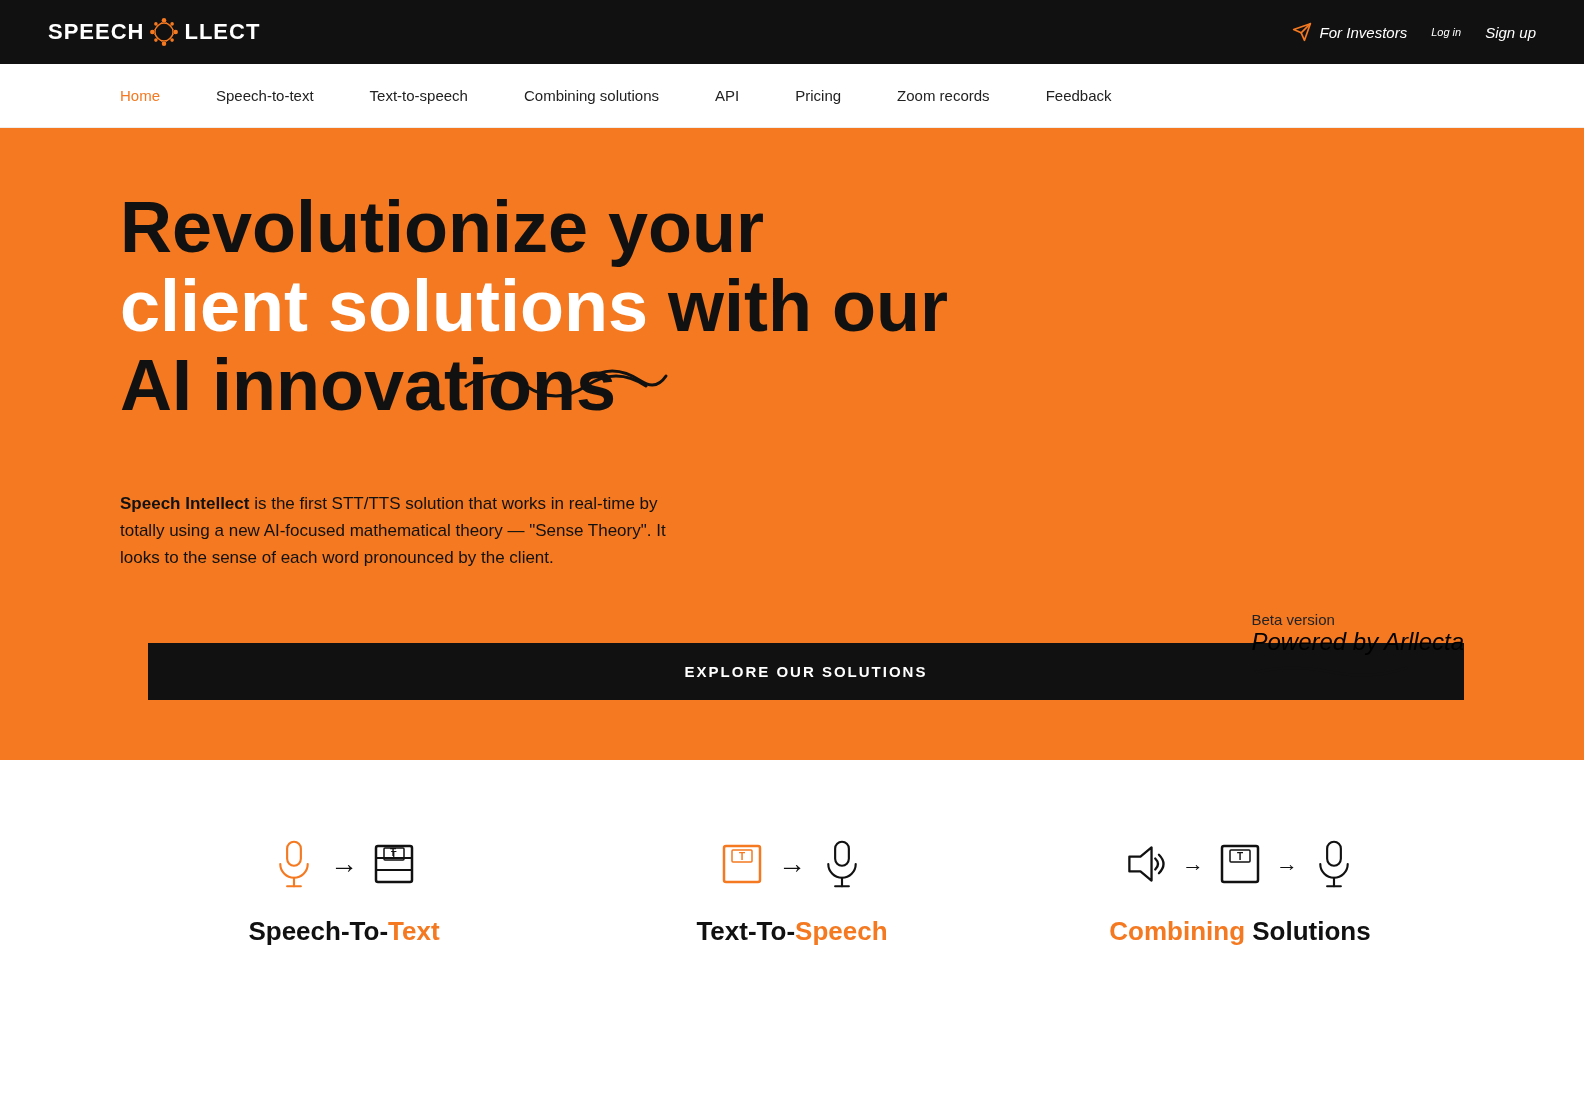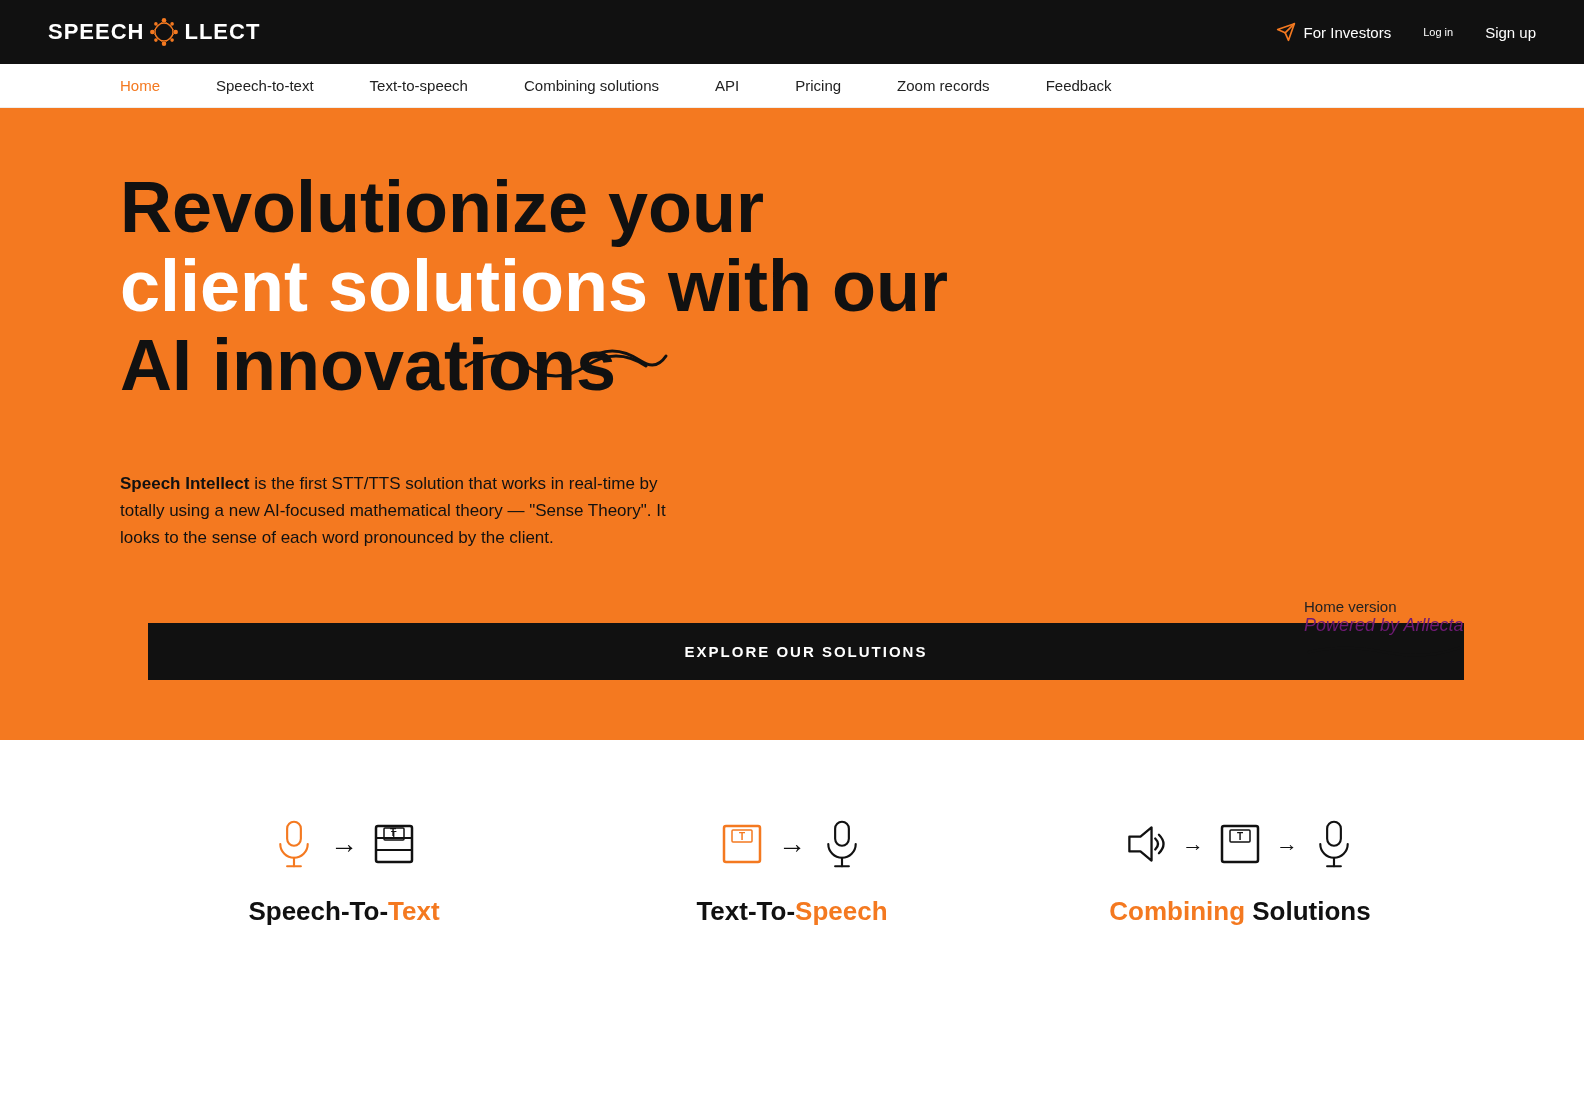--- a/index.html
+++ b/index.html
@@ -27,21 +27,22 @@
       color: #fff;
     }
     .logo-icon {
       width: 36px;
       height: 36px;
       margin: 0 2px;
     }
     .top-nav-right {
       display: flex;
       align-items: center;
-      gap: 32px;
+      gap: 24px;
+      font-style: italic;
     }
     .for-investors {
       display: flex;
       align-items: center;
       gap: 8px;
       font-size: 15px;
       color: #fff;
       cursor: pointer;
     }
     .nav-auth {
@@ -53,21 +54,21 @@
       background: transparent;
       border: none;
       color: #fff;
       font-size: 15px;
       cursor: pointer;
     }
 
     
     .main-nav {
       background: #fff;
-      height: 44px;
+      height: 64px;
       display: flex;
       align-items: center;
       padding: 0 120px;
       gap: 0;
       border-bottom: 1px solid #eee;
     }
     .main-nav-item {
       font-size: 15px;
       color: #222;
       padding: 0 28px;
@@ -133,22 +134,22 @@
       position: absolute;
       right: 120px;
       bottom: 80px;
       text-align: left;
     }
     .beta-label {
       font-size: 15px;
       color: #222;
     }
     .powered-by {
-      font-size: 18px;
-      color: #701a75;
+      font-size: 24px;
+      color: #000000;
       font-style: italic;
       font-weight: 400;
     }
     .powered-squiggle {
       width: 160px;
       height: 20px;
       display: block;
       margin-top: 4px;
     }
 
@@ -253,21 +254,21 @@
         <path d="M130 25 Q155 5 185 25 Q200 35 210 20" stroke="#111" stroke-width="3" fill="none" stroke-linecap="round"></path>
       </svg>
     </span>
   </h1>
   <p class="hero-desc">
     <strong>Speech Intellect</strong><span> is the first STT/TTS solution that works in real-time by totally using a new AI-focused mathematical theory — "Sense Theory". It looks to the sense of each word pronounced by the client.</span>
   </p>
   <button class="hero-cta">EXPLORE OUR SOLUTIONS</button>
 
   <div class="beta-block">
-    <div class="beta-label">Home version</div>
+    <div class="beta-label">Beta version</div>
     <div class="powered-by">Powered by Arllecta</div>
     <svg class="powered-squiggle" viewBox="0 0 160 20">
       <path d="M5 12 Q40 4 80 12 Q120 20 155 8" stroke="#111" stroke-width="2.5" fill="none" stroke-linecap="round"></path>
     </svg>
   </div>
 </section>
 
 <section class="features-section">
 
   <div class="feature-card">

